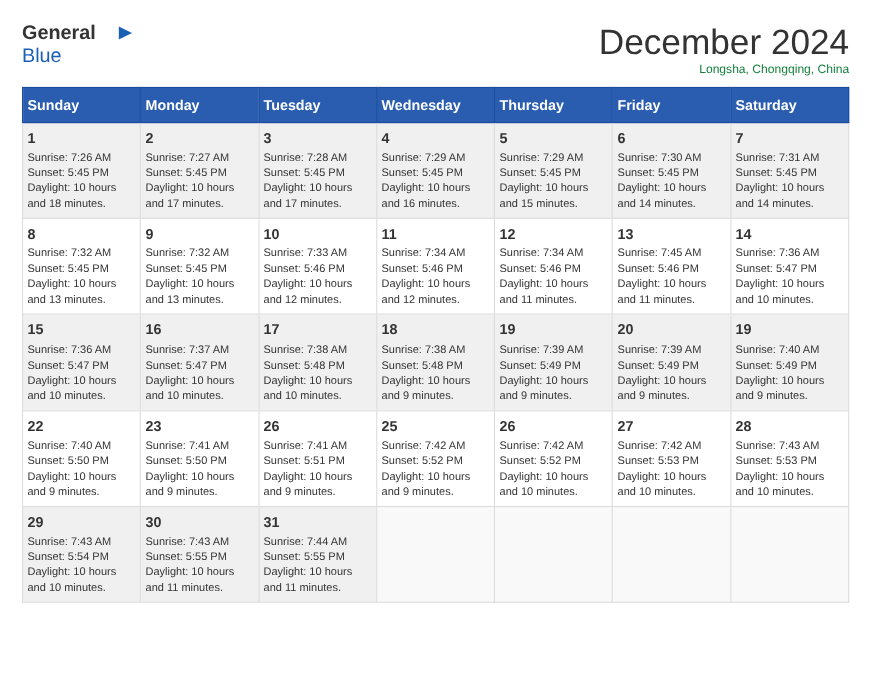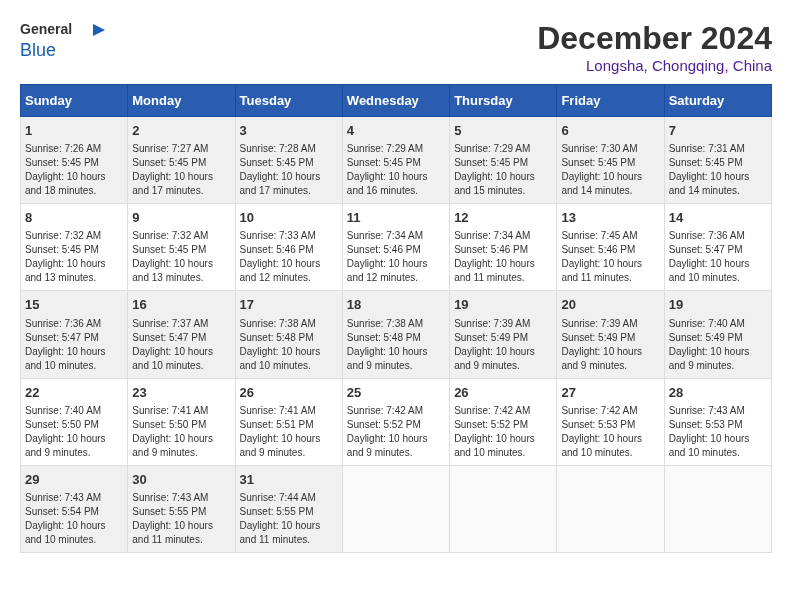--- a/index.html
+++ b/index.html
@@ -19,26 +19,26 @@
     .logo {
       display: flex;
       flex-direction: column;
       align-items: flex-start;
     }
     .title-area {
       text-align: right;
     }
     .main-title {
       font-size: 32px;
-      font-weight: bold;
+      font-weight: normal;
       color: #333;
     }
     .sub-title {
-      font-size: 15px;
-      color: #4c1d95;
+      font-size: 11px;
+      color: #15803d;
     }
     table {
       width: 100%;
       border-collapse: collapse;
       table-layout: fixed;
     }
     thead tr {
       background-color: #2a5db0;
       color: white;
     }
@@ -73,21 +73,21 @@
     }
     .empty-cell {
       background: #f9f9f9;
     }
   </style>
 </head>
 <body>
 
 <div class="header-area">
   <div class="logo">
-    <div style="font-family:Arial,sans-serif; font-size:14px; font-weight:bold; line-height:1.1; display:flex; align-items:center; gap:15px;">
+    <div style="font-family:Arial,sans-serif; font-size:18px; font-weight:bold; line-height:1.1; display:flex; align-items:center; gap:15px;">
       <span style="color:#333;">General</span>
       <svg width="20" height="20" viewBox="0 0 20 20" style="margin:0 2px;">
         <polygon points="4,4 16,10 4,16" fill="#1a5fb4"></polygon>
       </svg>
     </div>
     <div style="font-family:Arial,sans-serif; font-size:18px; font-weight:normal; color:#1a5fb4;">Blue</div>
   </div>
   <div class="title-area">
     <div class="main-title">December 2024</div>
     <div class="sub-title">Longsha, Chongqing, China</div>

